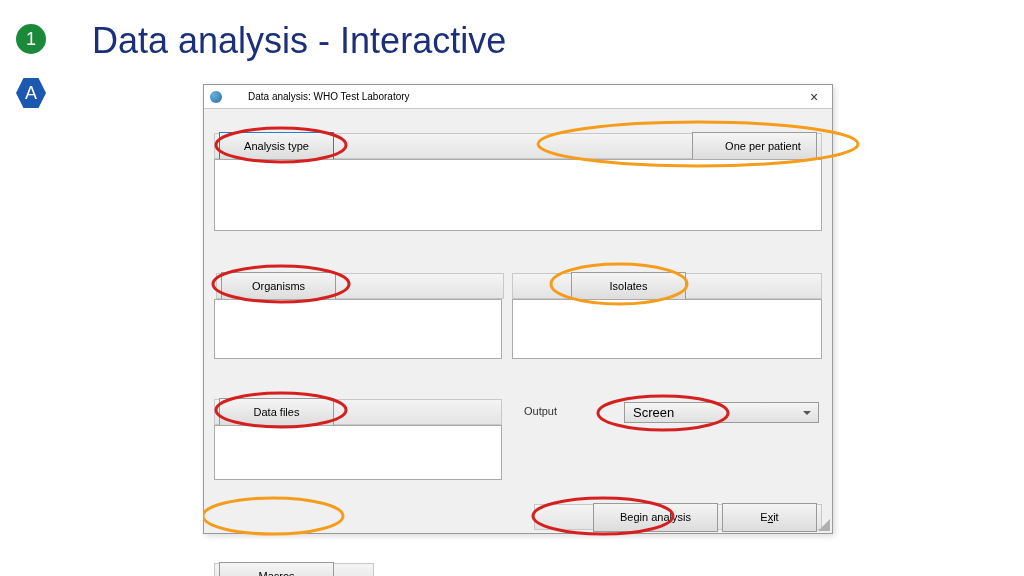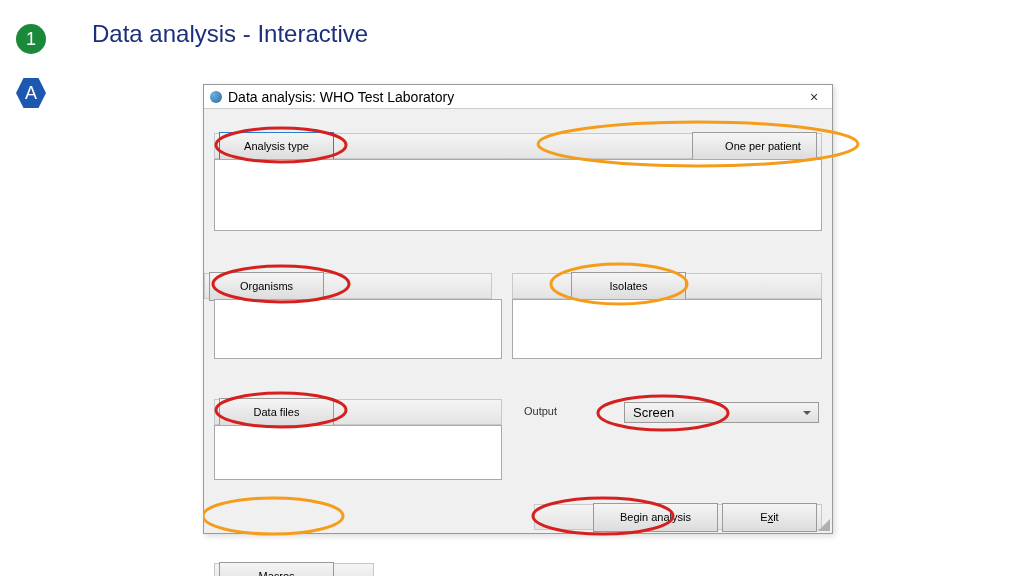--- a/index.html
+++ b/index.html
@@ -28,21 +28,21 @@
   .badge-1 { left: 16px; top: 24px; background: #1a8a3a; }
   .badge-a {
     left: 16px; top: 78px; background: #1c57b0;
     border-radius: 4px;
     clip-path: polygon(25% 0%, 75% 0%, 100% 50%, 75% 100%, 25% 100%, 0% 50%);
   }
   .page-title {
     position: absolute;
     left: 92px;
     top: 20px;
-    font-size: 24px;
+    font-size: 36px;
     color: #1c2f7a;
   }
   .dialog {
     position: absolute;
     left: 203px;
     top: 84px;
     width: 630px;
     height: 450px;
     background: #f0f0f0;
     border: 1px solid #999;
@@ -57,21 +57,21 @@
     align-items: center;
     padding: 0 6px;
     position: relative;
   }
   .titlebar-icon {
     width: 12px; height: 12px;
     border-radius: 50%;
     background: radial-gradient(circle at 30% 30%, #6bb0e0, #2a6aa0);
     margin-right: 6px;
   }
-  .titlebar-text { color: #000; font-size: 14px; }
+  .titlebar-text { color: #000; font-size: 10px; margin-left: 20px; }
   .titlebar-close {
     position: absolute;
     right: 8px;
     top: 2px;
     width: 20px;
     height: 20px;
     display: flex;
     align-items: center;
     justify-content: center;
     font-size: 14px;
@@ -170,21 +170,21 @@
   <div class="body">
 
     <div class="toolbar-row" style="left:10px; top:24px; width:608px;">
       <div class="btn focus underline-first" style="min-width:115px;">Analysis type</div>
       <div style="flex:1"></div>
       <div class="btn" style="min-width:125px;padding-left:25px;">One per patient</div>
     </div>
 
     <div class="panel" style="left:10px; top:50px; width:608px; height:72px;"></div>
 
-    <div class="toolbar-row" style="left:0; top:164px; width:288px;">
+    <div class="toolbar-row" style="left:12px; top:164px; width:288px;">
       <div class="btn underline-first" style="min-width:115px;">Organisms</div>
     </div>
     <div class="panel" style="left:10px; top:190px; width:288px; height:60px;"></div>
 
     <div class="toolbar-row" style="left:308px; top:164px; width:310px;">
       <div style="width:50px"></div>
       <div class="btn underline-first" style="min-width:115px;">Isolates</div>
     </div>
     <div class="panel" style="left:308px; top:190px; width:310px; height:60px;"></div>
 

